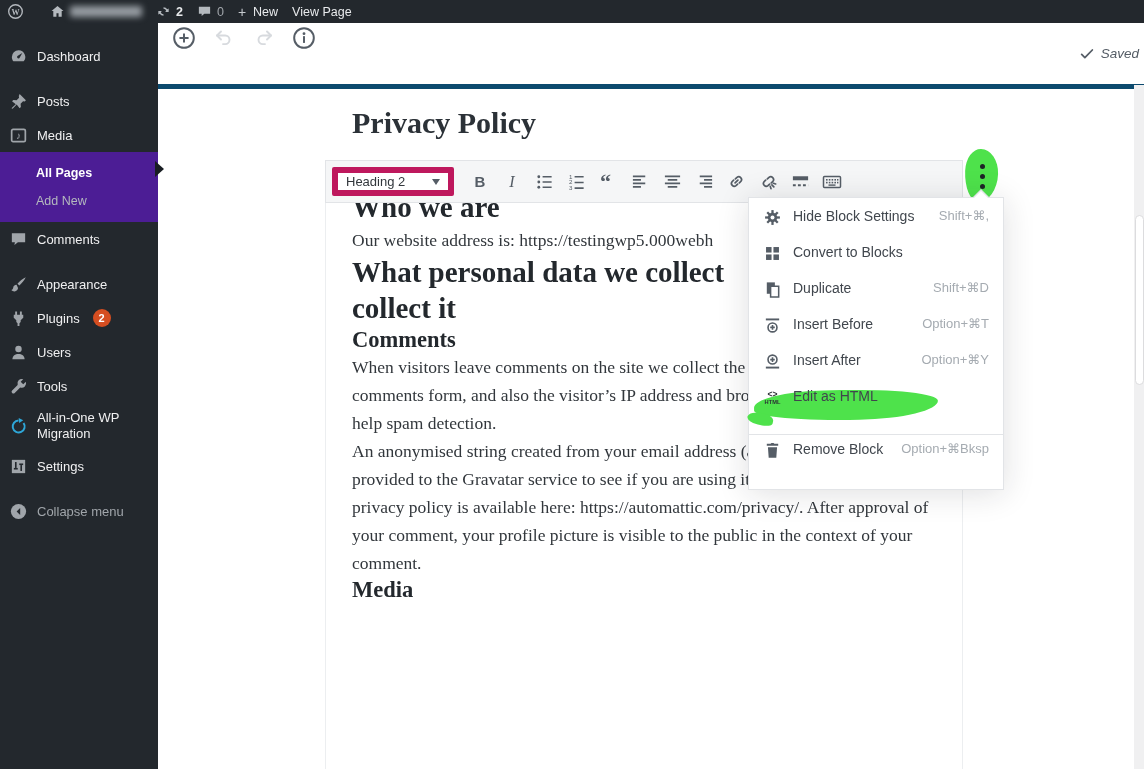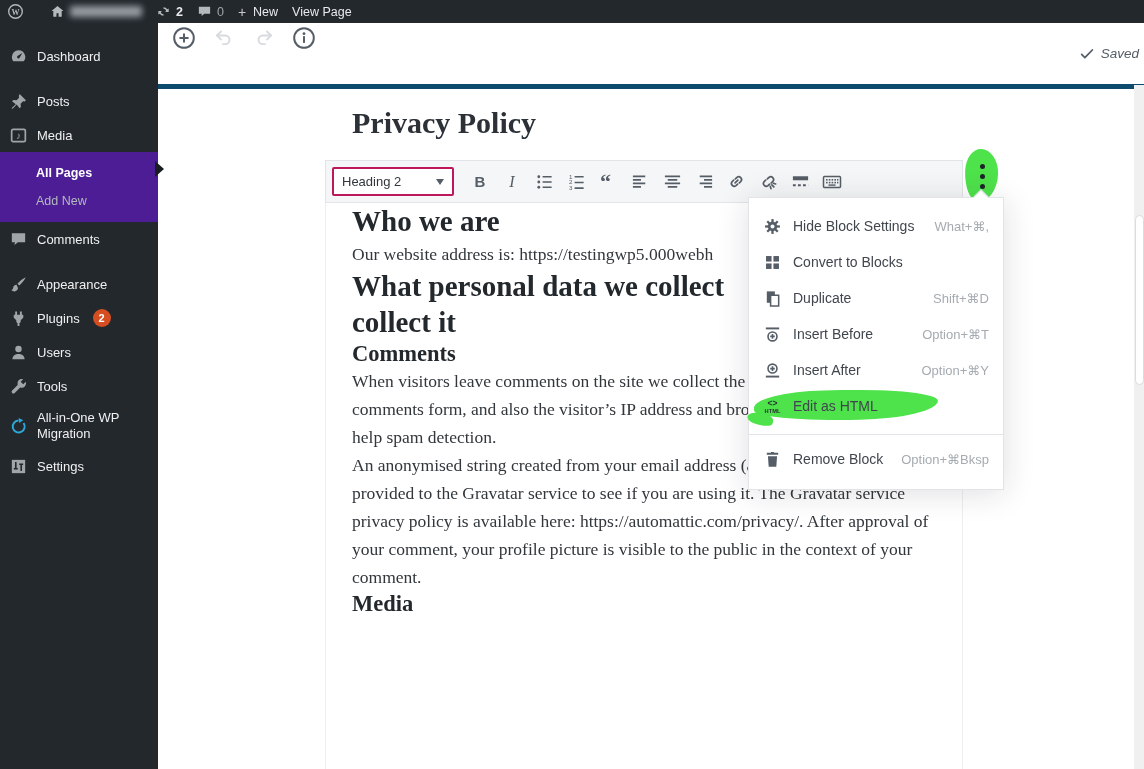--- a/index.html
+++ b/index.html
@@ -47,29 +47,29 @@
 
   
   #canvas{position:absolute;left:155px;top:84px;right:10px;bottom:0;background:#fff;}
   .page-title{position:absolute;left:352px;top:86px;font-family:"Liberation Serif",serif;
     font-size:30px;font-weight:bold;color:#2b3137;z-index:5;}
   .block-body{position:absolute;left:325px;top:202px;width:638px;bottom:0;background:#fff;
     border-left:1px solid #eceef0;border-right:1px solid #eceef0;box-sizing:border-box;z-index:4;}
   .block-toolbar{position:absolute;left:325px;top:160px;width:638px;height:43px;background:#f5f6f7;
     border:1px solid #e2e4e7;box-sizing:border-box;display:flex;align-items:center;padding:0 6px;
     gap:2px;z-index:10;}
-  .format-select{width:122px;height:29px;background:#fff;border:2px solid #be185d;border-radius:2px;
+  .format-select{width:122px;height:29px;background:#fff;border:6px solid #be185d;border-radius:2px;
     display:flex;align-items:center;justify-content:space-between;padding:0 8px;font-size:13px;
     color:#32373c;margin-right:9px;cursor:pointer;box-sizing:border-box;}
   .caret{width:0;height:0;border:4.5px solid transparent;border-top:6px solid #555d66;margin-top:5px;}
   .tbtn{width:30px;height:30px;display:flex;align-items:center;justify-content:center;color:#555d66;cursor:pointer;}
   .tbtn.bold{font-weight:bold;font-size:15px;}
   .tbtn.italic{font-style:italic;font-family:"Liberation Serif",serif;font-size:16px;}
 
-  .content{position:absolute;left:352px;top:203px;width:589px;font-family:"Liberation Serif",serif;
+  .content{position:absolute;left:352px;top:189px;width:589px;font-family:"Liberation Serif",serif;
     color:#32373c;z-index:5;}
   .content h2{font-size:29px;line-height:1.26;font-weight:bold;color:#23282d;margin:0;}
   .content h3{font-size:22.5px;font-weight:bold;color:#23282d;margin:0;}
   .content p{font-size:17.5px;line-height:28px;margin:0;}
   .mt1{margin-top:15px;} .mt2{margin-top:27px;} .mt3{margin-top:26px;} .mt4{margin-top:22px;}
   .mt5{margin-top:31px;} .mt6{margin-top:18px;} .mt7{margin-top:13px;}
 
   
   .more-blob{position:absolute;left:965px;top:149px;width:33px;height:53px;background:#4ee24b;
     border-radius:46% 54% 58% 42% / 42% 46% 54% 58%;transform:rotate(2deg);z-index:34;}
@@ -77,21 +77,21 @@
     display:flex;flex-direction:column;align-items:center;justify-content:center;gap:5px;}
   .more-btn i{width:5px;height:5px;border-radius:50%;background:#1e2327;}
 
   
   .popover{position:absolute;left:748px;top:197px;width:256px;background:#fff;border:1px solid #e2e4e7;
     box-shadow:0 3px 30px rgba(25,30,35,.14);box-sizing:border-box;padding:10px 0 12px;z-index:40;}
   .popover::before{content:"";position:absolute;top:-9px;left:223px;border:9px solid transparent;
     border-top:none;border-bottom:9px solid #e2e4e7;}
   .popover::after{content:"";position:absolute;top:-7px;left:224px;border:8px solid transparent;
     border-top:none;border-bottom:8px solid #fff;}
-  .pmi{height:36px;display:flex;align-items:center;gap:11px;padding:0 14px;font-size:14px;
+  .pmi{height:36px;display:flex;gap:11px;padding:0 14px;font-size:14px;
     color:#40464d;cursor:pointer;position:relative;}
   .pmi .mic{width:19px;height:19px;flex:none;color:#555d66;position:relative;z-index:1;}
   .pmi .lbl{position:relative;z-index:1;white-space:nowrap;}
   .pmi .sc{margin-left:auto;color:#a5abb1;font-size:13px;white-space:nowrap;position:relative;z-index:1;}
   .pdiv{border-top:1px solid #e2e4e7;margin:10px 0 6px;}
   .swash{position:absolute;left:5px;top:2px;width:184px;height:30px;background:#4ee24b;z-index:0;
     border-radius:40% 55% 45% 60% / 55% 45% 60% 40%;transform:rotate(-1.3deg);}
   .swash::after{content:"";position:absolute;left:-7px;bottom:-3px;width:26px;height:12px;
     background:#4ee24b;border-radius:60% 40% 50% 50%/60% 50% 40% 50%;transform:rotate(14deg);}
 
@@ -208,20 +208,27 @@
       <g fill="#23282d">
         <rect x="6.3" y="5.3" width="1.7" height="6.2"></rect>
           <rect x="5.1" y="11.5" width="4.1" height="1.7"></rect>
         <rect x="12" y="8.5" width="1.7" height="6.2"></rect>
           <rect x="10.8" y="6.8" width="4.1" height="1.7"></rect>
       </g>
     </svg>
     <span>Settings</span>
   </div>
   <div class="sep"></div>
+  <div class="mi dim">
+    <svg class="ic" viewBox="0 0 20 20">
+      <circle cx="10" cy="10" r="8" fill="currentColor"></circle>
+      <path d="M11.8 6.2L8 10l3.8 3.8z" fill="#23282d"></path>
+    </svg>
+    <span>Collapse menu</span>
+  </div>
 </div>
 <div class="menu-arrow"></div>
 
 <div id="eheader">
   <div class="hicons">
     <div class="hbtn">
       <svg width="24" height="24" viewBox="0 0 22 22">
         <circle cx="11" cy="11" r="9" fill="none" stroke="currentColor" stroke-width="1.8"></circle>
         <path d="M11 6.8v8.4M6.8 11h8.4" stroke="currentColor" stroke-width="1.8"></path>
       </svg>
@@ -366,21 +373,21 @@
       <g fill="currentColor">
         <rect x="8.8" y="2.2" width="2.4" height="15.6"></rect>
         <rect x="8.8" y="2.2" width="2.4" height="15.6" transform="rotate(45 10 10)"></rect>
         <rect x="8.8" y="2.2" width="2.4" height="15.6" transform="rotate(90 10 10)"></rect>
         <rect x="8.8" y="2.2" width="2.4" height="15.6" transform="rotate(135 10 10)"></rect>
         <circle cx="10" cy="10" r="5"></circle>
       </g>
       <circle cx="10" cy="10" r="2.1" fill="#fff"></circle>
     </svg>
     <span class="lbl">Hide Block Settings</span>
-    <span class="sc">What+⌘,</span>
+    <span class="sc">Shift+⌘,</span>
   </div>
   <div class="pmi">
     <svg class="mic" viewBox="0 0 20 20">
       <g fill="currentColor">
         <rect x="3.2" y="3.2" width="5.8" height="5.8"></rect>
           <rect x="11" y="3.2" width="5.8" height="5.8"></rect>
         <rect x="3.2" y="11" width="5.8" height="5.8"></rect>
           <rect x="11" y="11" width="5.8" height="5.8"></rect>
       </g>
     </svg>

